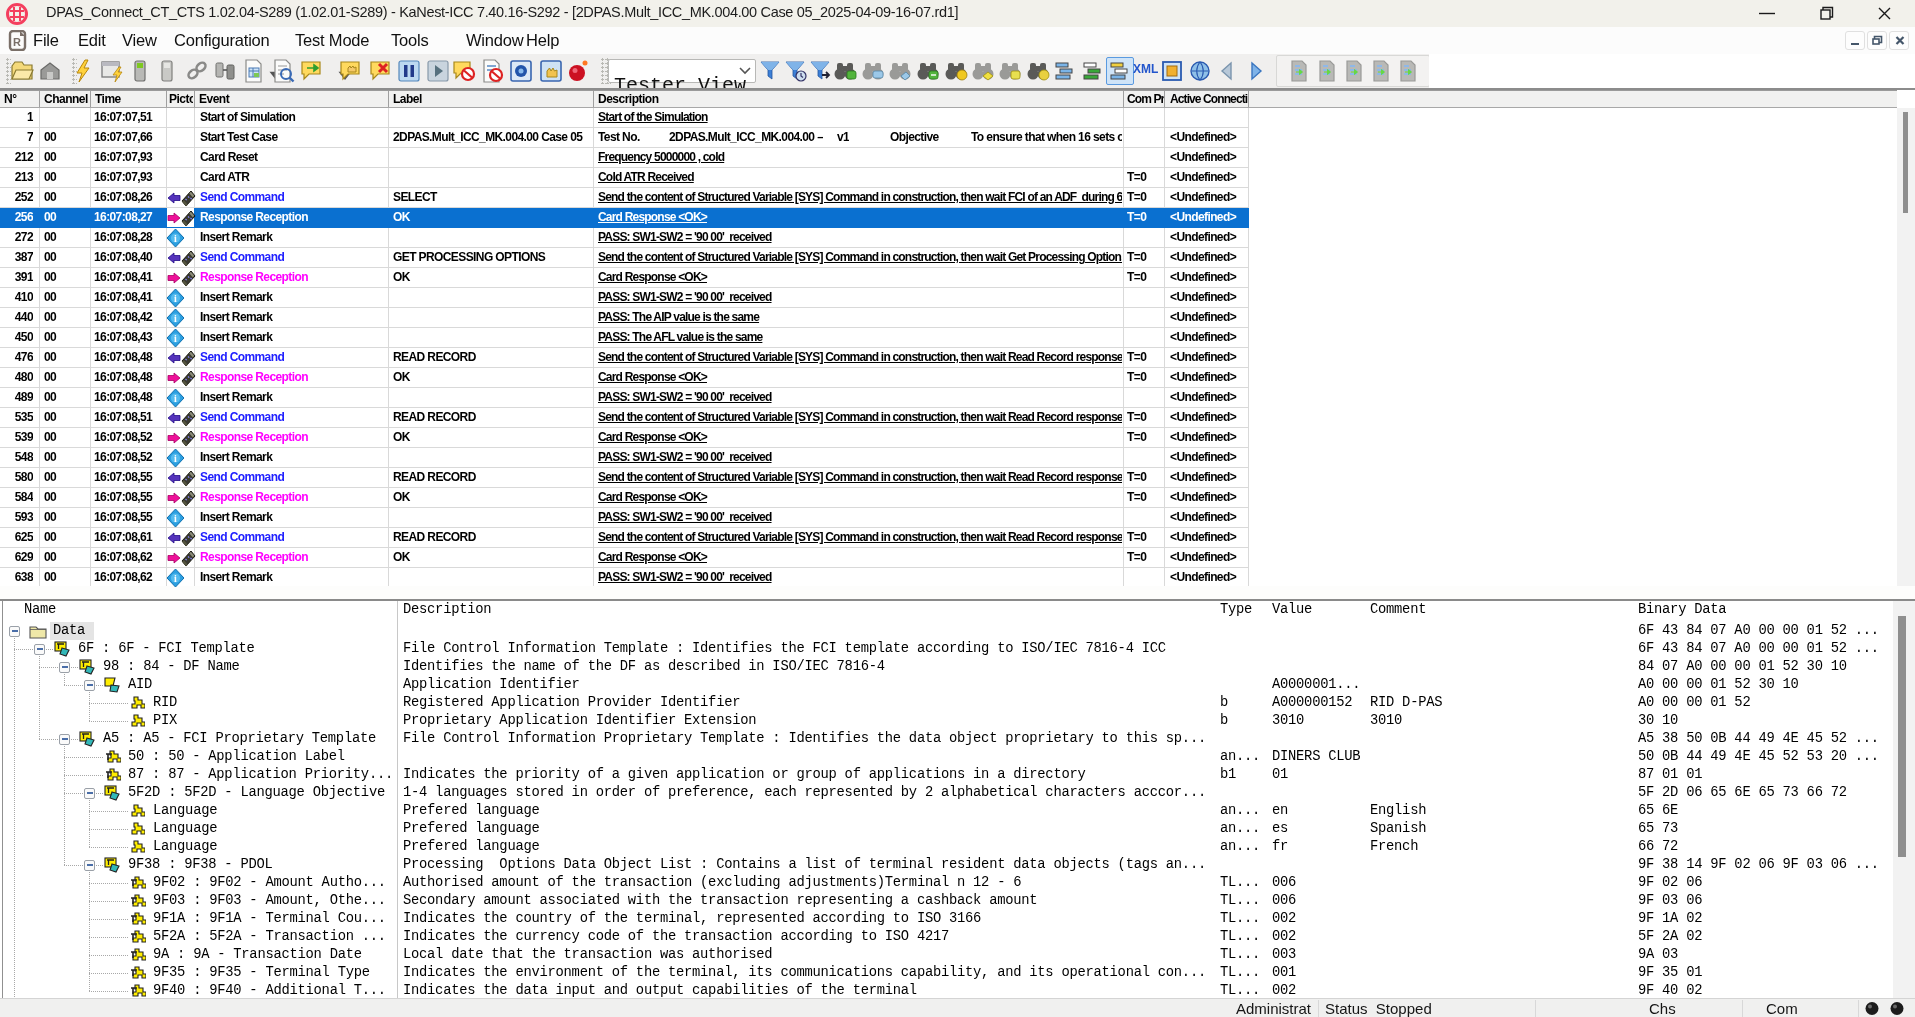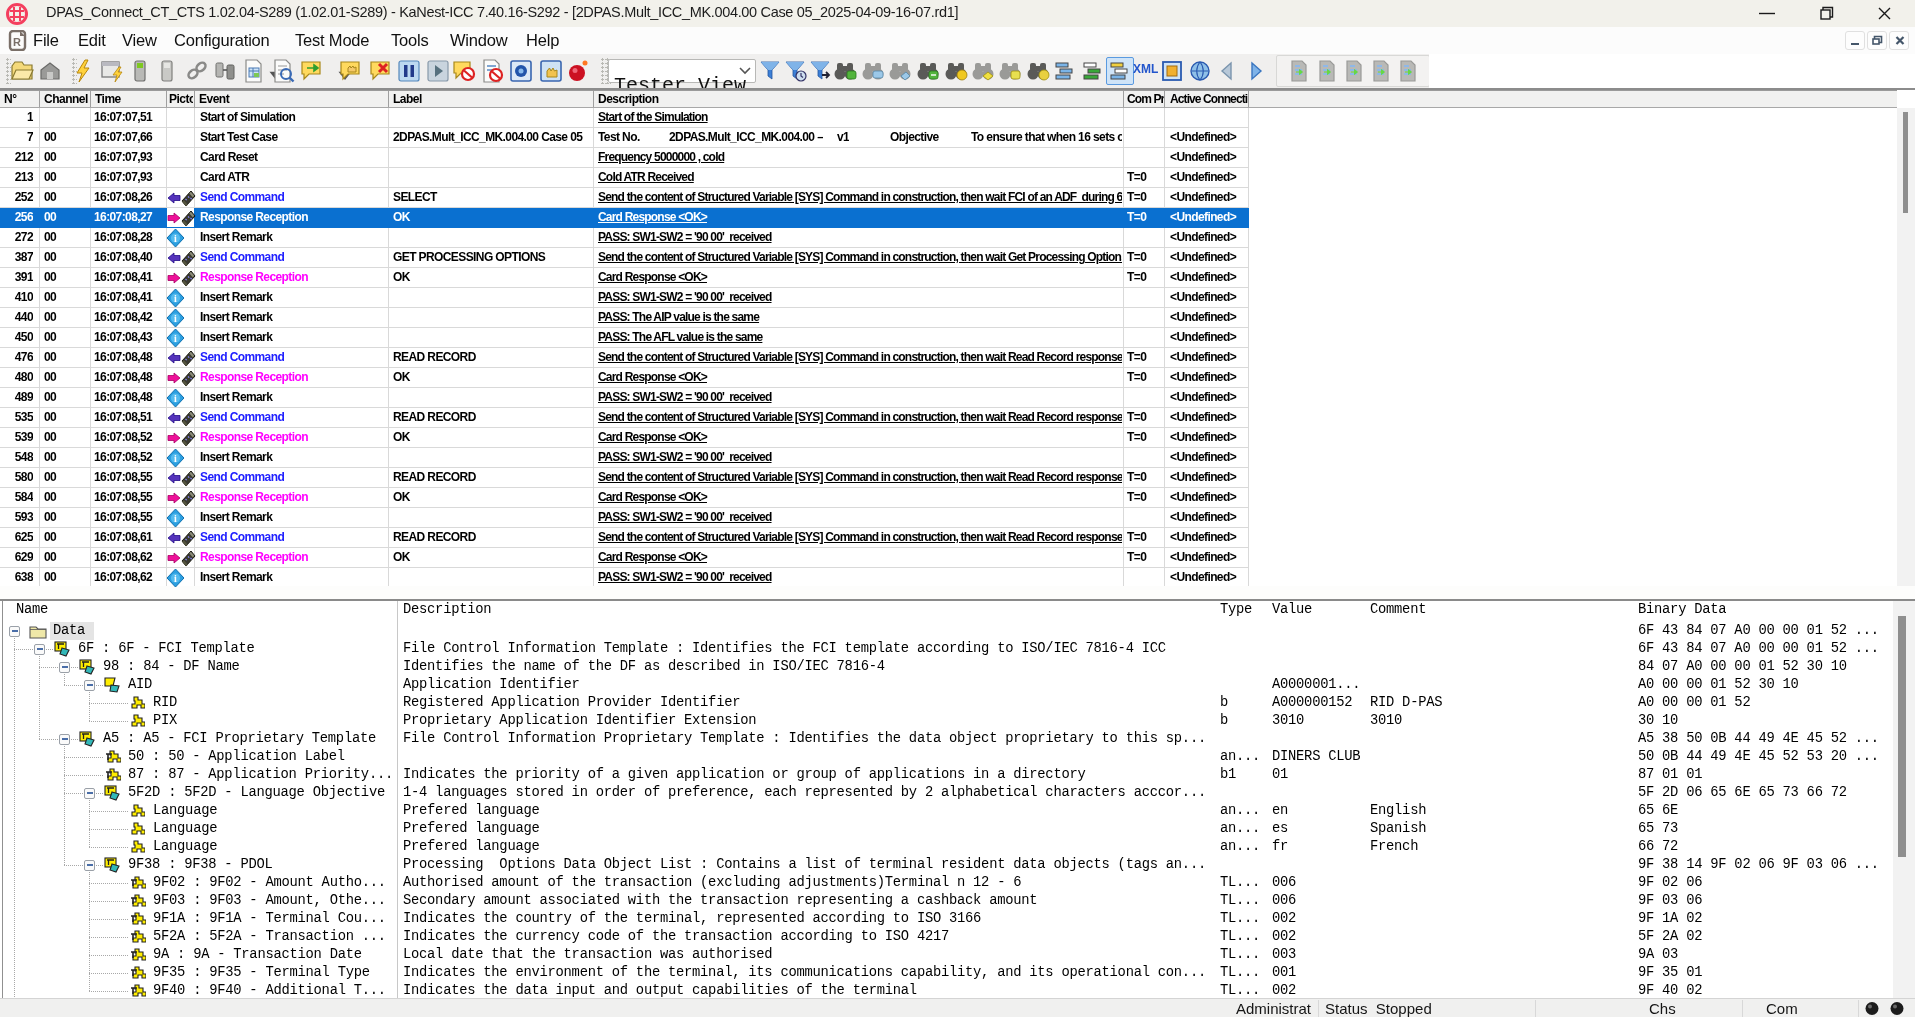--- a/index.html
+++ b/index.html
@@ -79,21 +79,21 @@
       <rect x="2" y="1" width="15" height="19" rx="3" fill="#fcfbfa" stroke="#7a6f68" stroke-width="2.4"></rect>
       <path d="M12 1l5 5h-5z" fill="#7a6f68"></path>
       <text x="9" y="16" font-size="11" font-weight="bold" fill="#7a6f68" text-anchor="middle" font-family="Liberation Sans">R</text>
     </svg>
 <div class="menu" style="left:33px">File</div>
 <div class="menu" style="left:78px">Edit</div>
 <div class="menu" style="left:122px">View</div>
 <div class="menu" style="left:174px">Configuration</div>
 <div class="menu" style="left:295px">Test Mode</div>
 <div class="menu" style="left:391px">Tools</div>
-<div class="menu" style="left:450px">Window</div>
+<div class="menu" style="left:466px">Window</div>
 <div class="menu" style="left:526px">Help</div>
 <div class="wbtn" style="left:1845px"></div>
     <div class="wbtn" style="left:1867px"></div>
     <div class="wbtn" style="left:1889px"></div>
 <svg class="abs" style="left:1845px;top:4px" width="66" height="19" viewBox="0 0 66 19">
       <line x1="6" y1="13" x2="14" y2="13" stroke="#44566a" stroke-width="2"></line>
       <rect x="28" y="8" width="6" height="5" fill="none" stroke="#44566a" stroke-width="1.6"></rect>
       <path d="M29.5 8v-2.5h7v6h-2.5" fill="none" stroke="#44566a" stroke-width="1.6"></path>
       <path d="M51.5 6l7 7M58.5 6l-7 7" stroke="#44566a" stroke-width="2.2"></path>
     </svg>
@@ -794,21 +794,21 @@
 <div class="vg" style="left:1123px"></div>
 <div class="vg" style="left:1164px"></div>
 <div class="vg" style="left:1248px"></div>
 <div class="sbtrack" style="left:1897px;top:108px;width:18px;height:480px"></div>
 <div class="sbthumb" style="left:1903px;top:112px;width:5px;height:101px"></div>
 <div id="split"></div>
 <div id="bpanel">
 <div class="abs" style="left:2px;top:0;width:1px;height:397px;background:#909090"></div>
 <div class="abs" style="left:397px;top:0;width:1px;height:397px;background:#c8c8c8"></div>
 <div class="brow" style="top:0">
-      <span style="left:16px">Name</span>
+      <span style="left:24px">Name</span>
       <span class="bd">Description</span>
       <span class="bt">Type</span>
       <span class="bv">Value</span>
       <span class="bc">Comment</span>
       <span class="bb">Binary Data</span>
     </div>
 <div class="brow" style="top:21px">
 <div class="abs" style="left:50px;top:0;width:44px;height:18px;background:#e4e4e4"></div>
 <svg class="abs" style="left:29px;top:2px" width="18" height="15" viewBox="0 0 18 15">
         <path d="M1 3h6l2 2h8v9H1z" fill="#efe8a8" stroke="#555" stroke-width="1.1"></path>

